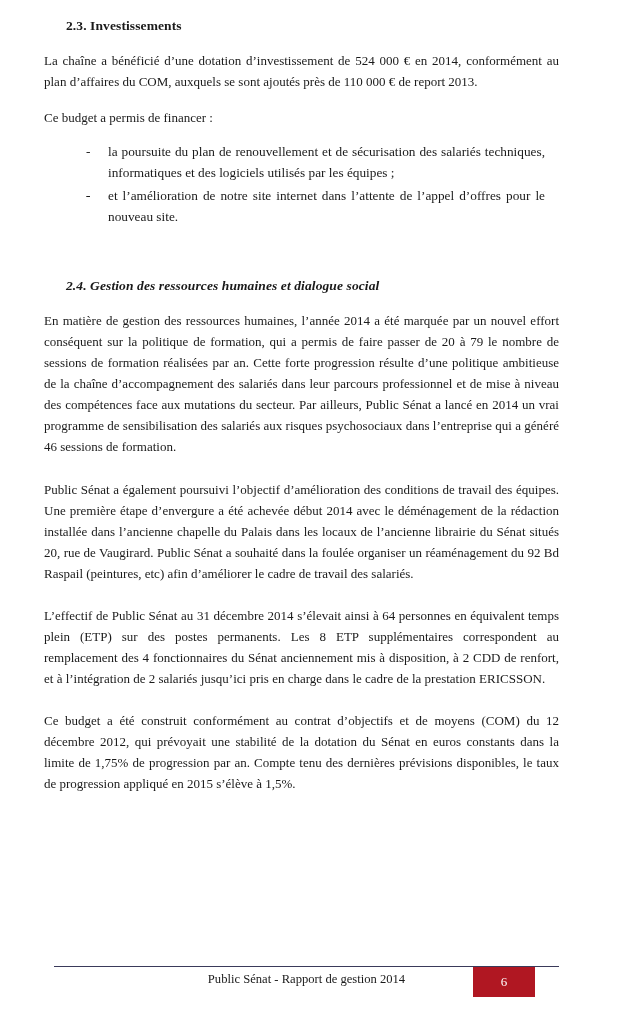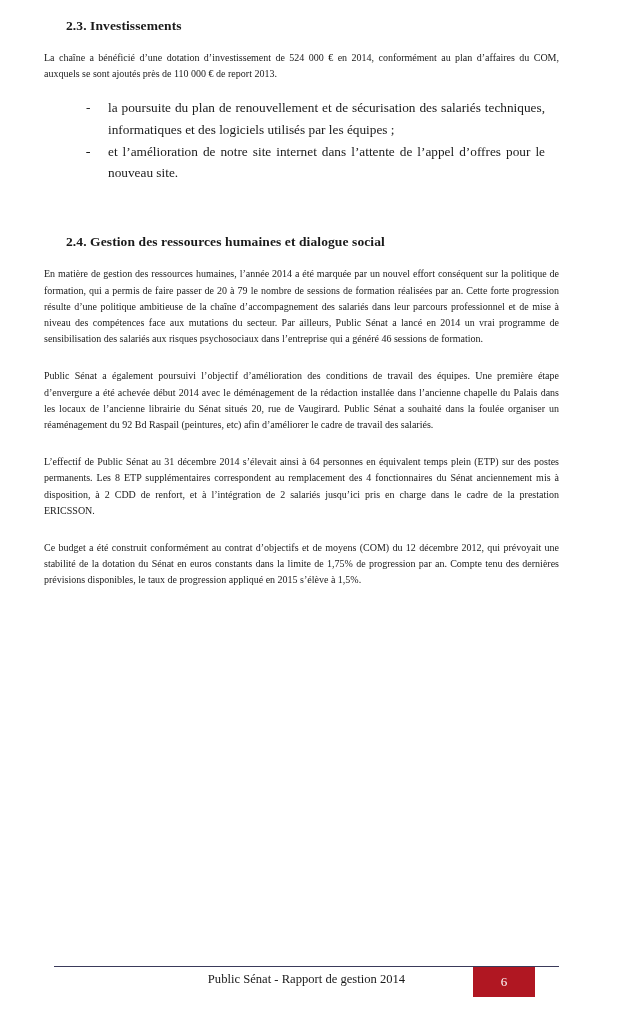--- a/index.html
+++ b/index.html
@@ -26,28 +26,29 @@
     font-weight: bold;
     font-size: 13.5px;
     margin: 0 0 16px 0;
     padding-left: 22px;
     letter-spacing: 0.1px;
   }
   .heading.h24 {
     margin-top: 30px;
     margin-bottom: 16px;
     padding-left: 22px;
+    font-style: italic;
   }
   .heading.h25 {
     margin-top: 42px;
     margin-bottom: 17px;
     padding-left: 22px;
   }
   p.para {
-    font-size: 10px;
+    font-size: 13px;
     line-height: 1.62;
     text-align: justify;
     margin: 0 0 15px 0;
     hyphens: none;
   }
   p.tight {
     margin-bottom: 13px;
   }
   ul.bullets {
     list-style: none;
@@ -107,20 +108,21 @@
 </style>
 </head>
 <body>
 
 <div class="page">
 
   <h2 class="heading">2.3. Investissements</h2>
 
   <p class="para">La chaîne a bénéficié d’une dotation d’investissement de 524 000 € en 2014, conformément au plan d’affaires du COM, auxquels se sont ajoutés près de 110 000 € de report 2013.</p>
 
+  <p class="para tight">Ce budget a permis de financer :</p>
 
   <ul class="bullets">
     <li><span class="dash">-</span><span>la poursuite du plan de renouvellement et de sécurisation des salariés techniques, informatiques et des logiciels utilisés par les équipes ;</span></li>
     <li><span class="dash">-</span></li>
     <li><span class="dash">-</span><span>et l’amélioration de notre site internet dans l’attente de l’appel d’offres pour le nouveau site.</span></li>
   </ul>
 
   <div class="spacer-sm"></div>
 
 

